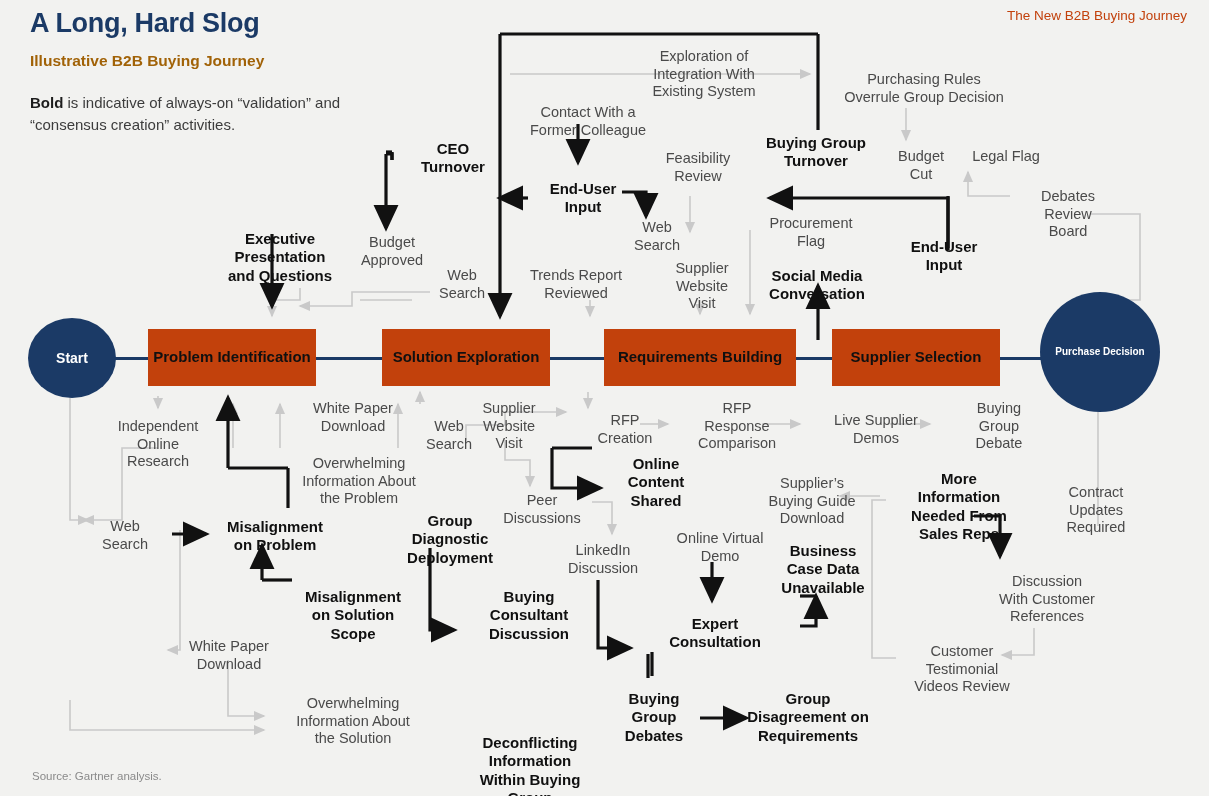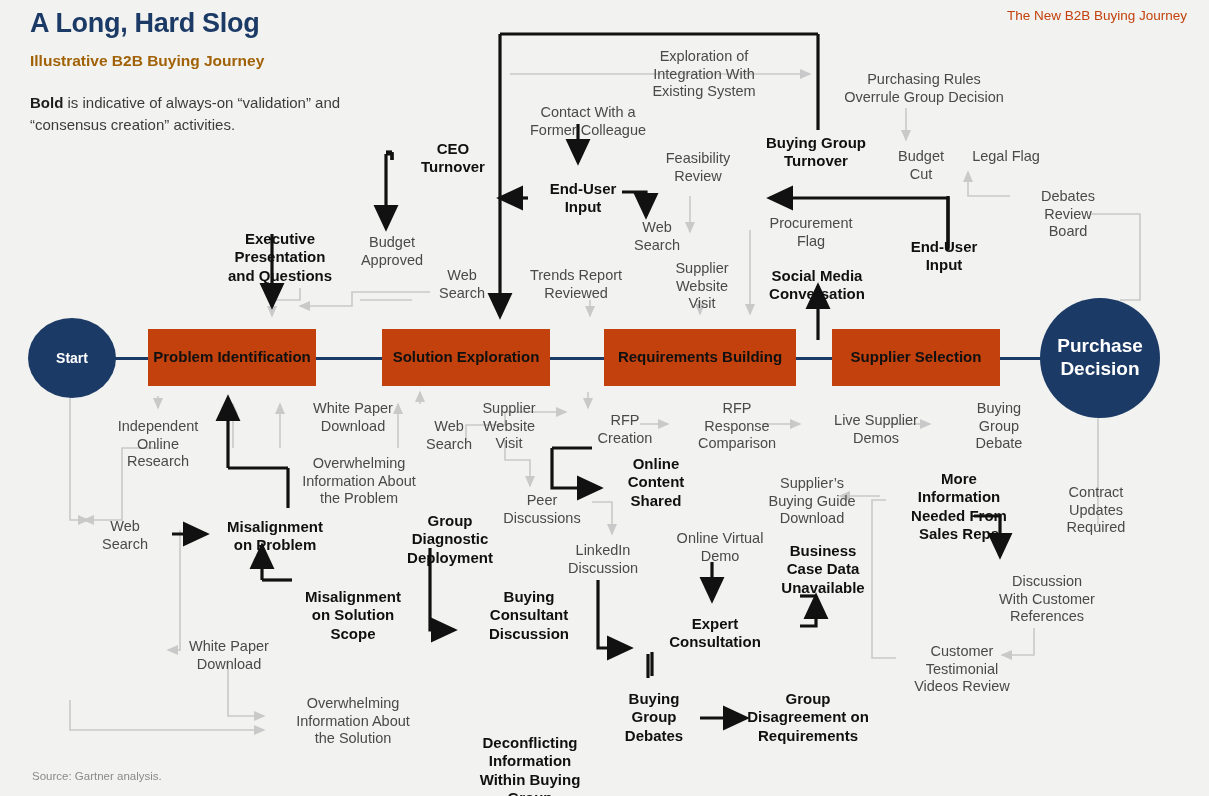--- a/index.html
+++ b/index.html
@@ -182,21 +182,21 @@
 
   <div class="stage-box" style="left:382px; top:329px; width:168px; height:57px;">Solution
 Exploration</div>
 
   <div class="stage-box" style="left:604px; top:329px; width:192px; height:57px;">Requirements
 Building</div>
 
   <div class="stage-box" style="left:832px; top:329px; width:168px; height:57px;">Supplier
 Selection</div>
 
-  <div class="endcap" style="left:1040px; top:298px; width:120px; height:120px; font-size:19px;">Purchase
+  <div class="endcap" style="left:1040px; top:292px; width:120px; height:120px; font-size:10px;">Purchase
 Decision</div>
 
   <div id="node-layer">
       <div class="node bold" style="left: 398px; top: 140px; width: 110px;">CEO
 Turnover</div>
       <div class="node light" style="left: 340px; top: 234px; width: 104px;">Budget
 Approved</div>
       <div class="node bold" style="left: 200px; top: 190px; width: 160px; margin-top: 40px;">Executive
 Presentation
 and Questions</div>

